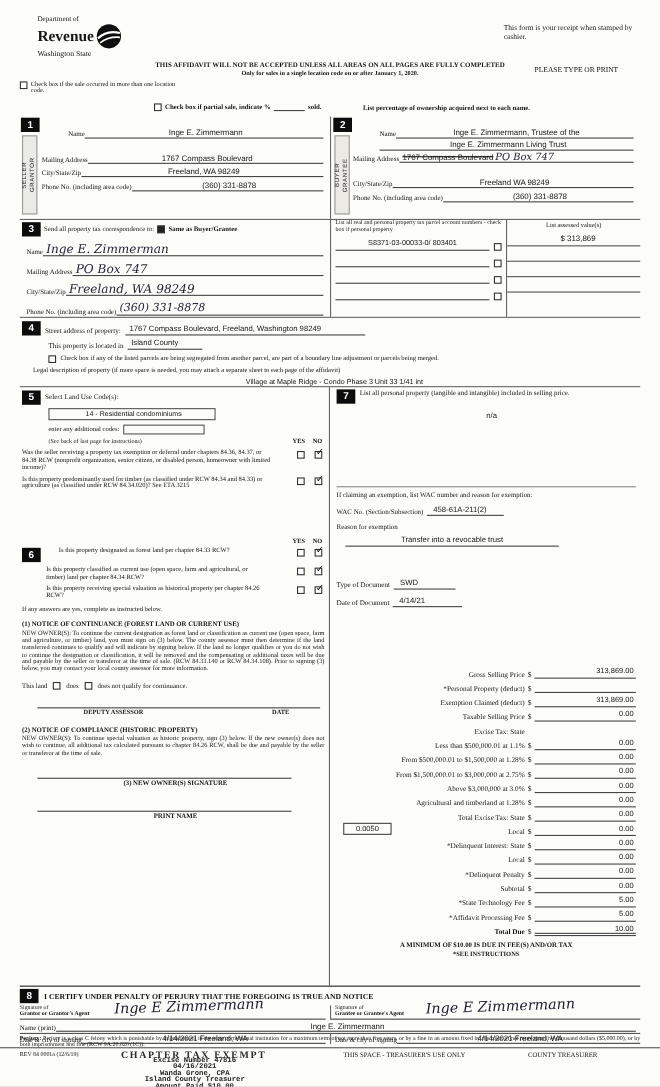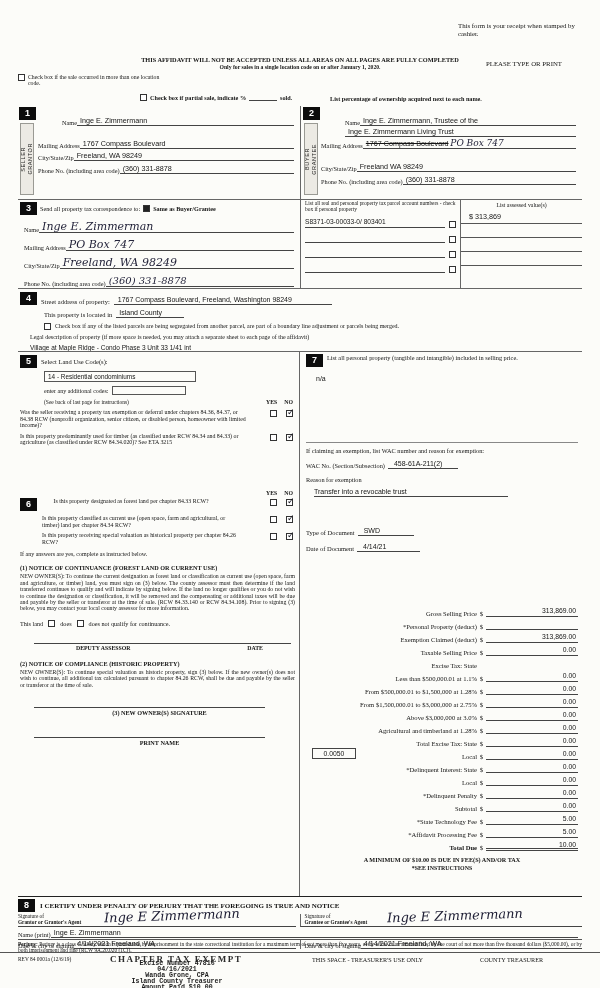--- a/index.html
+++ b/index.html
@@ -1,21 +1,21 @@
 <!DOCTYPE html>
 <html><head>
 <meta charset="utf-8">
 <style>
 *{margin:0;padding:0;box-sizing:border-box;}
 body{background:#6e6e6e;font-family:"Liberation Serif",serif;}
 .page{position:relative;width:600px;height:988px;margin:0 auto;background:#fcfcf9;color:#151515;overflow:hidden;}
 .abs{position:absolute;}
 .b{font-weight:bold;}
 .ctr{text-align:center;}
-.sans{font-family:"Liberation Sans",sans-serif;}
+.sans{font-family:"Liberation Sans",sans-serif;text-align:center;}
 .mono{font-family:"Liberation Mono",monospace;}
 .hand{font-family:"DejaVu Serif",serif;font-style:italic;color:#23233a;}
 .badge{display:inline-flex;flex:0 0 auto;align-items:center;justify-content:center;width:17px;height:13px;background:#0c0c0c;color:#fff;font:bold 9px/1 "Liberation Sans",sans-serif;}
 .cb{display:inline-block;flex:0 0 auto;width:7px;height:7px;border:1px solid #333;background:#fff;position:relative;}
 .cb.filled{background:#222;}
 .ck{position:absolute;left:0;top:-3px;font:9px/1 "DejaVu Sans",sans-serif;color:#15151f;}
 .ul{border-bottom:1px solid #444;}
 .frow{display:flex;align-items:flex-end;}
 .flab{font-size:6.3px;white-space:nowrap;}
 .fval{flex:1;font-size:7.2px;line-height:8px;padding-left:3px;min-height:8px;}
@@ -41,20 +41,32 @@
 .pv{flex:1;font-size:6.6px;line-height:7px;height:10px;}
 .arow{height:14px;border-bottom:1px solid #555;font-size:7.2px;line-height:13px;padding-left:8px;}
 .sig8{position:absolute;left:86px;top:-6px;font-family:"DejaVu Serif",serif;font-style:italic;font-size:13px;color:#202036;transform:rotate(-2deg);white-space:nowrap;}
 .struck{text-decoration:line-through;}
 </style>
 </head>
 <body>
 
 <div class="page">
 
+  <div class="abs" style="left:34px;top:14px;width:118px;">
+    <div style="font-size:6.5px;">Department of</div>
+    <div style="display:flex;align-items:center;gap:2px;">
+      <span class="b" style="font-size:14px;line-height:13px;">Revenue</span>
+      <svg width="24" height="24" viewBox="0 0 24 24">
+          <circle cx="12" cy="12" r="11" fill="#101010"></circle>
+          <path d="M2 14 Q10 6 22 9" stroke="#fff" stroke-width="2" fill="none"></path>
+          <path d="M4 18 Q12 12 22 13" stroke="#fff" stroke-width="1.6" fill="none"></path>
+        </svg>
+    </div>
+    <div style="font-size:7px;">Washington State</div>
+  </div>
 
   <div class="abs ctr b" style="left:88px;top:56px;width:424px;font-size:6.3px;">THIS AFFIDAVIT WILL NOT BE ACCEPTED UNLESS ALL AREAS ON ALL PAGES ARE FULLY COMPLETED</div>
   <div class="abs ctr b" style="left:180px;top:64px;width:240px;font-size:5.7px;">Only for sales in a single location code on or after January 1, 2020.</div>
 
   <div class="abs" style="left:458px;top:22px;width:126px;font-size:6.8px;line-height:7.6px;">This form is your receipt when stamped by cashier.</div>
   <div class="abs" style="left:486px;top:60px;font-size:6.8px;">PLEASE TYPE OR PRINT</div>
 
   <div class="abs" style="left:18px;top:74px;width:142px;display:flex;gap:3px;">
     <span class="cb"></span>
     <span style="font-size:5.8px;line-height:6.4px;">Check box if the sale occurred in more than one location code.</span>

